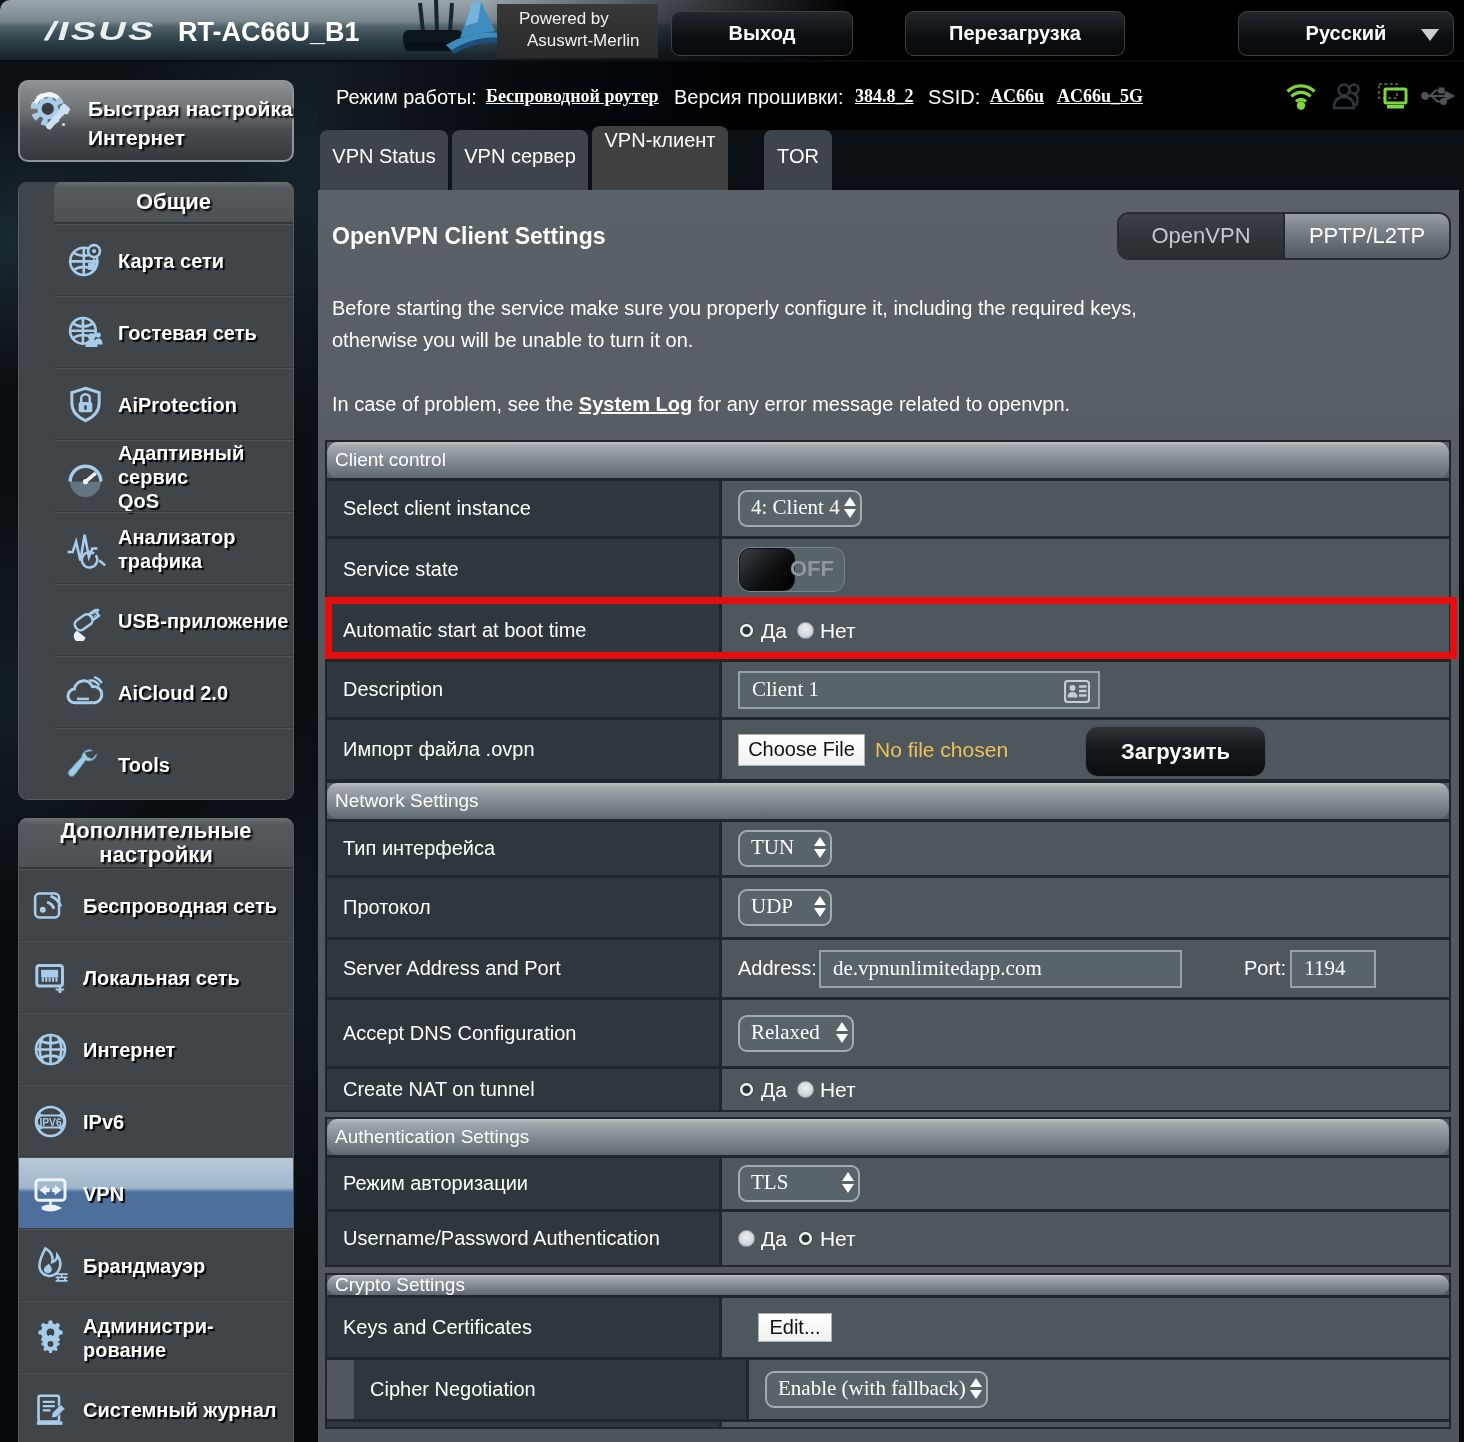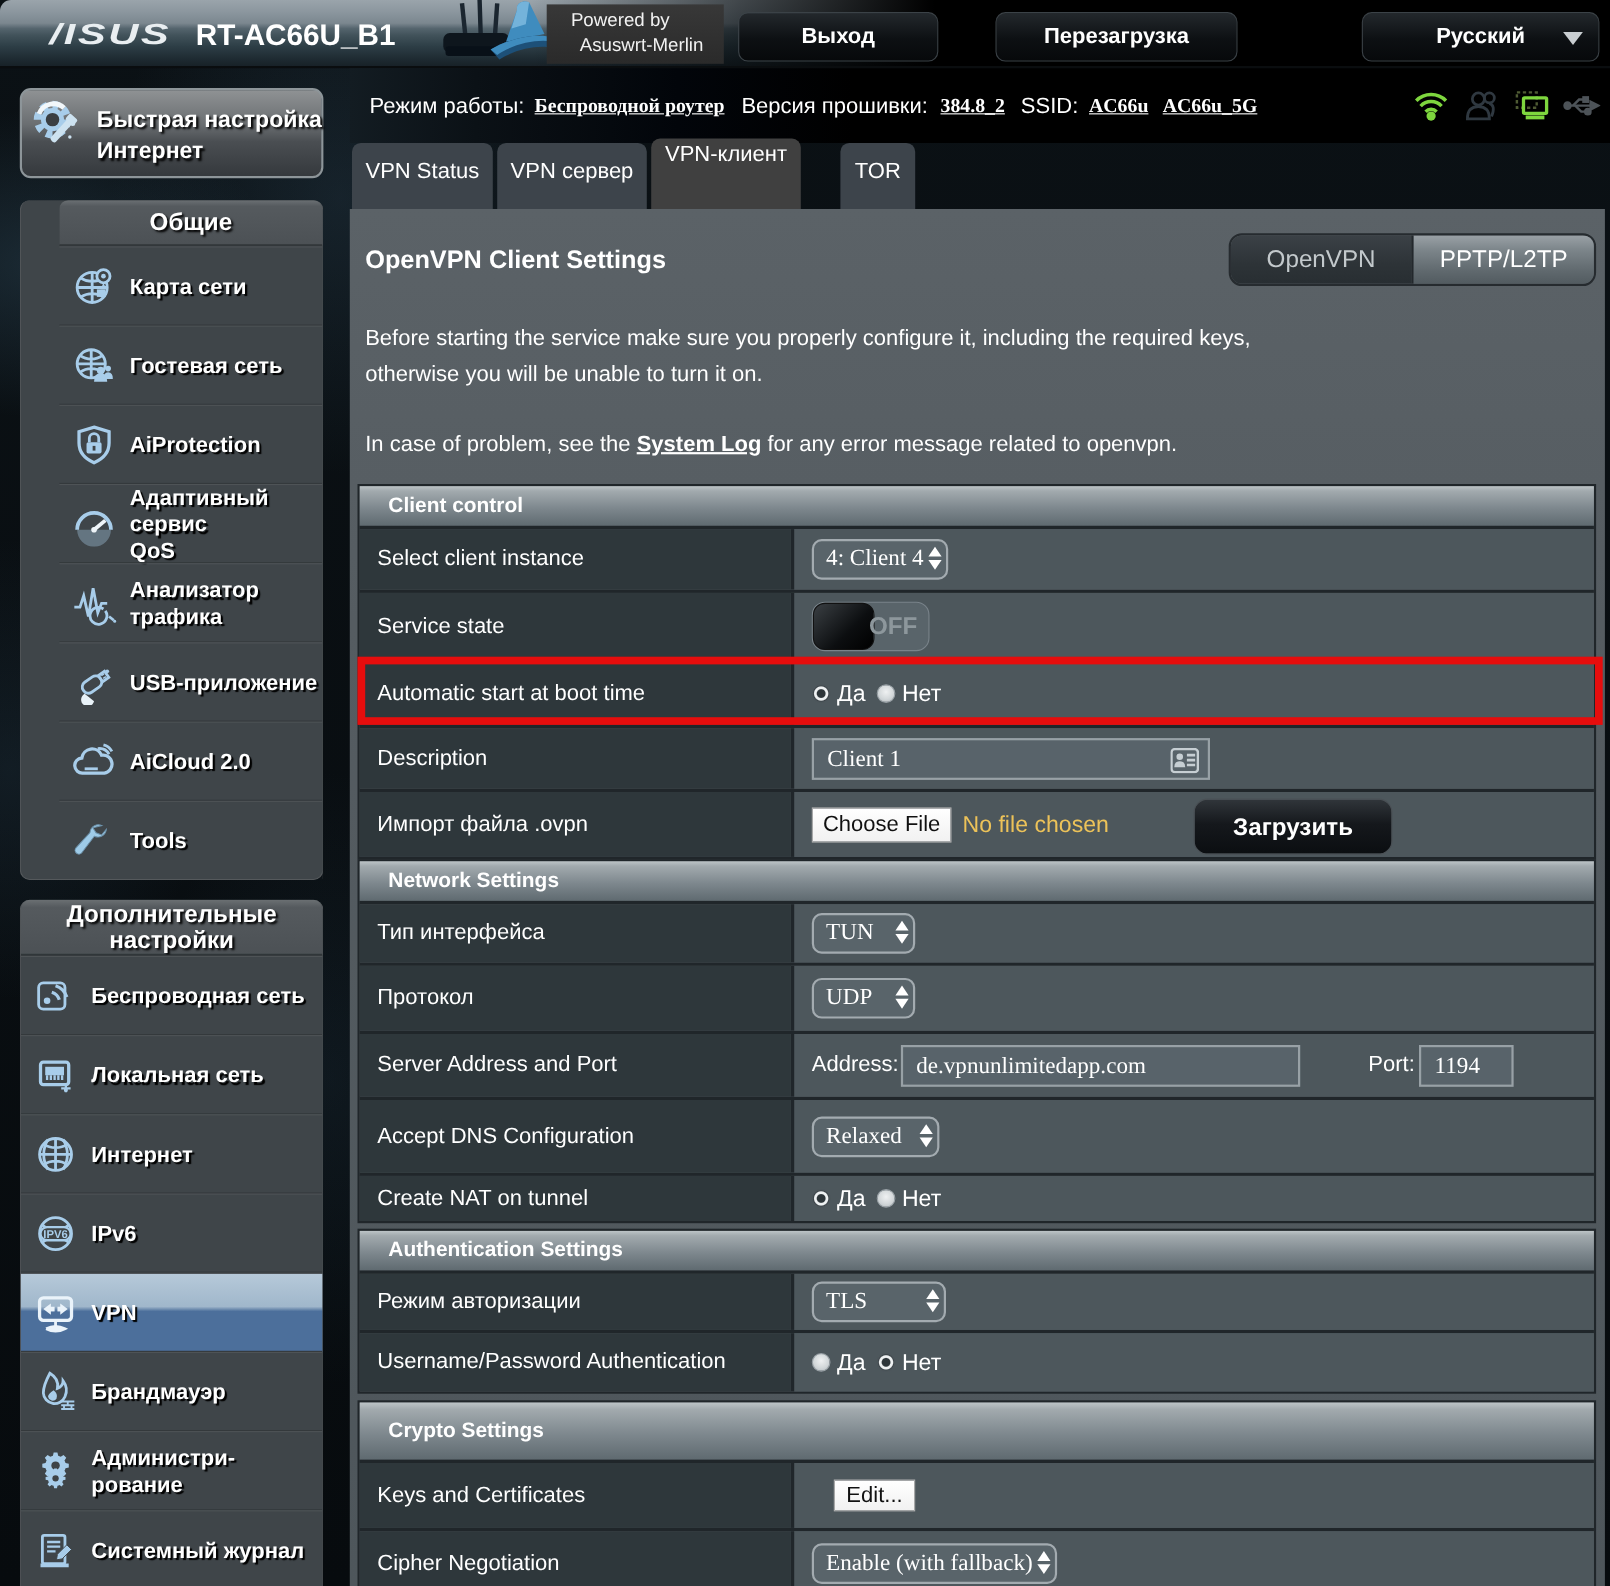--- a/index.html
+++ b/index.html
@@ -91,21 +91,21 @@
   border:2px solid #262b2f; overflow:hidden; display:flex; }
 #vpntoggle .half { display:flex; align-items:center; justify-content:center; font-size:22px; }
 #vpntoggle .h1 { width:164px; background:linear-gradient(#3b4146,#2d3337 60%,#282e32); color:#c3c9cc; }
 #vpntoggle .h2 { width:166px; background:linear-gradient(#9aa1a6 0%,#7c858a 30%,#5f686d 75%,#525b60 100%); color:#fff; border-left:2px solid #23282c; }
 .para { position:absolute; left:14px; font-size:20px; color:#fff; line-height:32px; }
 .para b { text-decoration:underline; }
 
 
 .tbl { position:absolute; left:7px; width:1126px; border:2px solid #20262a; }
 .thead { background:linear-gradient(#bdc4c7 0%,#a2aaae 12%,#7e888e 55%,#5f6a70 100%);
-  font-size:19px; font-weight:bold; color:#fff; display:flex; align-items:center; padding-left:26px; }
+  font-size:19px; font-weight:normal; color:#fff; display:flex; align-items:center; padding-left:8px;border-radius:11px; }
 .trow { display:flex; border-top:3px solid #20262a; }
 .trow .th { width:392px; flex:none; background:#2e373b; color:#fff; font-size:20px;
   display:flex; align-items:center; padding-left:16px; }
 .trow .td { flex:1; background:#4d575c; display:flex; align-items:center; padding-left:16px;
   border-left:3px solid #20262a; position:relative; }
 
 
 .sel { height:37px; border:2px solid #a3abb0; border-radius:9px; background:#59646a;
   color:#fff; font-family:"Liberation Serif",serif; font-size:21px;
   display:flex; align-items:center; padding:0 4px 2px 11px; }
@@ -511,28 +511,28 @@
           <div class="td">
         <span class="radio off"></span>
             <span class="rlabel">Да</span>
             <span class="radio on"></span>
             <span class="rlabel">Нет</span>
       </div>
         </div>
     </div>
 
     <div class="tbl" style="top:1083px;">
-      <div class="thead" style="height:52px;">Crypto Settings</div>
+      <div class="thead" style="height:20px;">Crypto Settings</div>
       <div class="trow" style="height:62px;">
           <div class="th">Keys and Certificates</div>
           <div class="td">
         <div class="whitebtn" style="width:74px;height:29px;margin-left:20px;">Edit...</div>
       </div>
         </div>
-      <div class="trow" style="height:62px;">
+      <div class="trow" style="height:62px;padding-left:27px;">
           <div class="th">Cipher Negotiation</div>
           <div class="td">
         <div class="sel">Enable (with fallback)<span class="spin"></span></div>
       </div>
         </div>
       <div class="trow" style="height:8px;">
           <div class="th"></div>
           <div class="td"></div>
         </div>
     </div>

